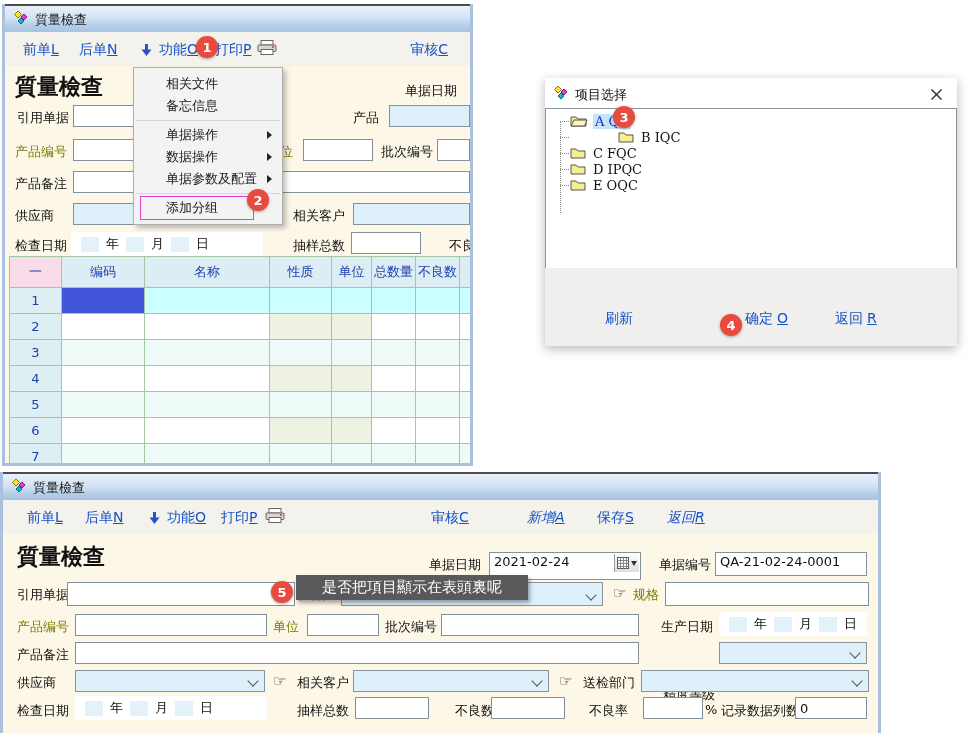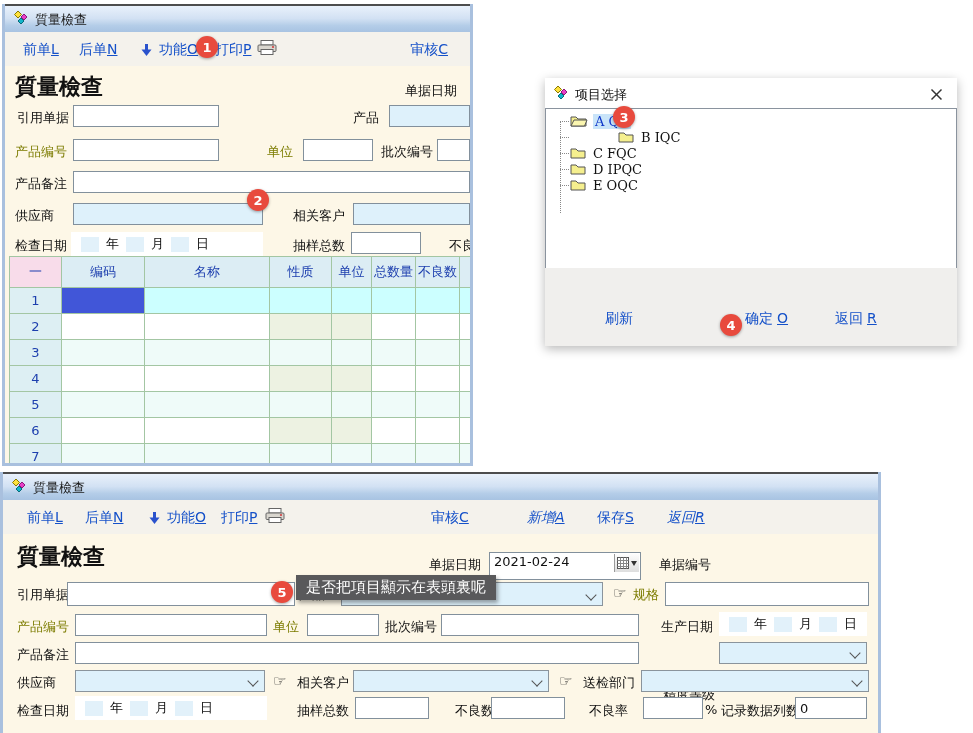--- a/index.html
+++ b/index.html
@@ -53,21 +53,21 @@
   .grid tr.r1 td.sel{background:#4156d8;}
   .grid tr.odd td.num, .grid tr td.num{background:#ddeff3;}
   .dialog{position:absolute;background:#fff;box-shadow:0 3px 10px rgba(0,0,0,.28);}
   .treebox{position:absolute;border:1px solid #8a939e;background:#fff;}
   .tree-item{position:absolute;height:16px;display:flex;align-items:center;gap:5px;cursor:pointer;}
   .tree-label{font-family:"DejaVu Serif","Liberation Serif",serif;font-size:13px;color:#111;white-space:nowrap;padding:0 2px;}
   .tree-item.sel .tree-label{background:#c9e4f9;color:#0d35c8;}
   .vline{position:absolute;border-left:1px dotted #888;}
   .hstub{position:absolute;border-top:1px dotted #888;}
   .dlg-bottom{position:absolute;background:#f0efed;}
-  .tooltip{position:absolute;background:#59595b;color:#fff;font-size:15px;padding:3px 10px;
+  .tooltip{position:absolute;background:#59595b;color:#fff;font-size:15px;padding:3px 26px;
        white-space:nowrap;box-shadow:2px 3px 4px rgba(0,0,0,.35);z-index:40;}
   .hand{position:absolute;font-size:15px;color:#222;cursor:pointer;}
   .calbtn{position:absolute;right:1px;top:1px;width:24px;height:18px;
        background:linear-gradient(#fdfdfd,#dedede);border-left:1px solid #9a9a9a;cursor:pointer;
        display:flex;align-items:center;justify-content:center;}
   .printerbtn{cursor:pointer;}
 </style>
 </head>
 <body>
 
@@ -227,20 +227,31 @@
         <td class="green"></td>
             <td class="green"></td>
         <td></td>
             <td></td>
             <td></td>
       </tr>
 
     </tbody>
       </table>
 
+    <div class="menu" style="left:128px;top:63px;width:148px;height:156px;">
+      <div class="mi" style="margin-top:5px;">相关文件</div>
+      <div class="mi">备忘信息</div>
+      <div class="msep"></div>
+      <div class="mi"><span>单据操作</span><span class="subarrow"></span></div>
+      <div class="mi"><span>数据操作</span><span class="subarrow"></span></div>
+      <div class="mi"><span>单据参数及配置</span><span class="subarrow"></span></div>
+      <div class="msep"></div>
+      <div class="mi">添加分组</div>
+      <div class="hl-box" style="left:6px;top:128px;width:112px;height:22px;"></div>
+    </div>
   </div>
 
   <div class="dialog" style="left:545px;top:78px;width:412px;height:268px;">
     <span class="f" style="left:8px;top:7px;">
       <svg width="16" height="16">
           <polygon points="5,1 8.5,4.5 5,8 1.5,4.5" fill="#ffe23e" stroke="#8a7a00"></polygon>
           <polygon points="11,4 14,7 11,10 8,7" fill="#e83ec8" stroke="#8a1a78"></polygon>
           <polygon points="8,8 11,11 8,14 5,11" fill="#12b5c9" stroke="#066a7a"></polygon>
         </svg>
     </span>
@@ -338,20 +349,21 @@
       <span>2021-02-24</span>
       <span class="calbtn">
         <svg width="21" height="12">
             <rect x="0.5" y="0.5" width="11" height="11" fill="#fff" stroke="#555"></rect>
             <path d="M0.5 3.5 h11 M3.5 0.5 v11 M6.5 0.5 v11 M9.5 0.5 v11 M0.5 6.5 h11 M0.5 9.5 h11" stroke="#888" stroke-width="1" fill="none"></path>
             <polygon points="14,4 20,4 17,9" fill="#333"></polygon>
           </svg>
       </span>
     </div>
     <span class="lbl" style="left:656px;top:84px;">单据编号</span>
+    <div class="txt" style="left:712px;top:80px;width:152px;height:24px;"><span>QA-21-02-24-0001</span></div>
 
     <span class="lbl" style="left:14px;top:114px;">引用单据</span>
     <input class="txt" style="left: 64px; top: 110px; width: 228px; height: 24px;">
     <span class="lbl" style="left:296px;top:114px;">产品</span>
     <div class="combo" style="left:338px;top:110px;width:262px;height:24px;">
         <span class="chev" style="top:8px;"></span>
       </div>
     <span class="hand" style="left:610px;top:112px;">☞</span>
     <span class="lbl olive" style="left:630px;top:114px;text-align:center;">规格</span>
     <input class="txt" style="left: 662px; top: 110px; width: 204px; height: 24px;">

